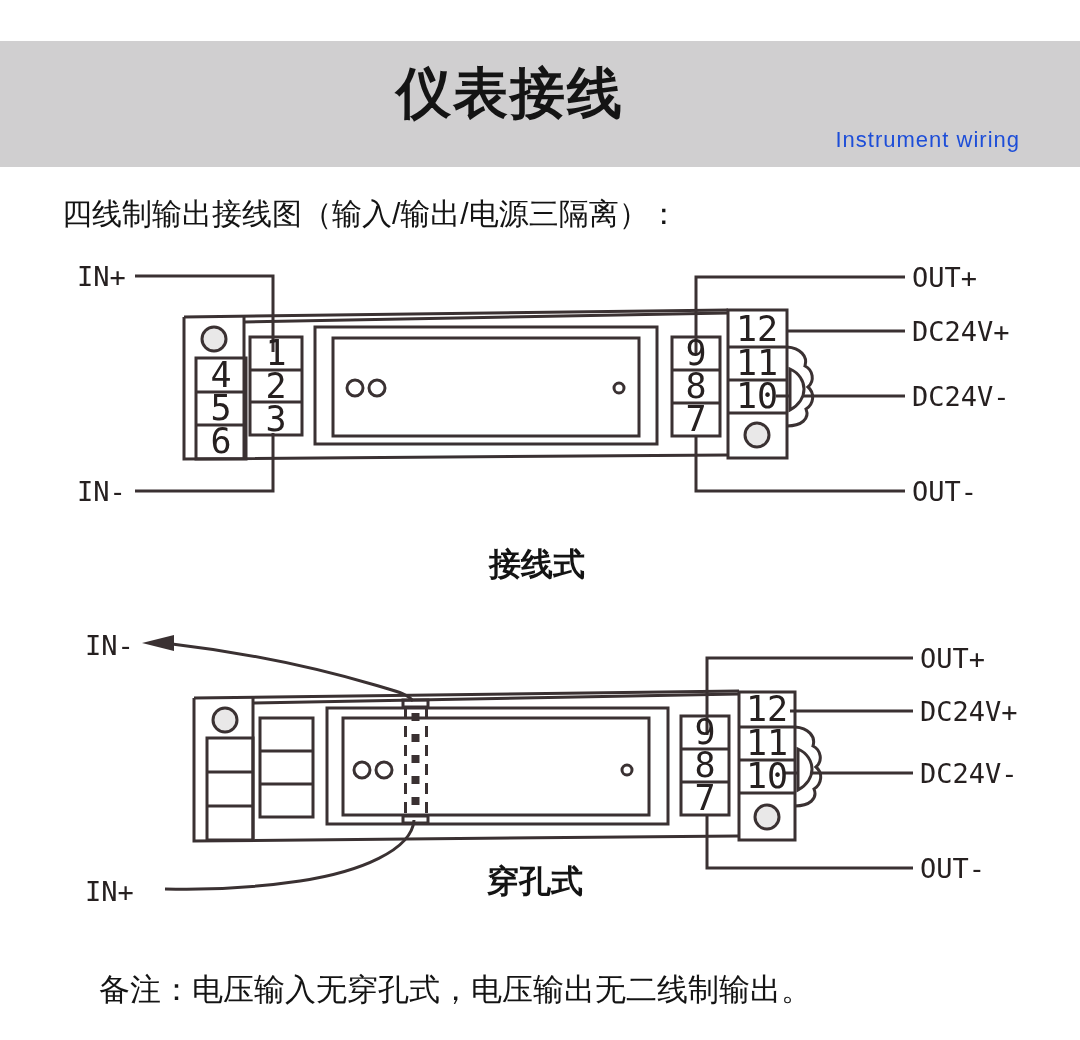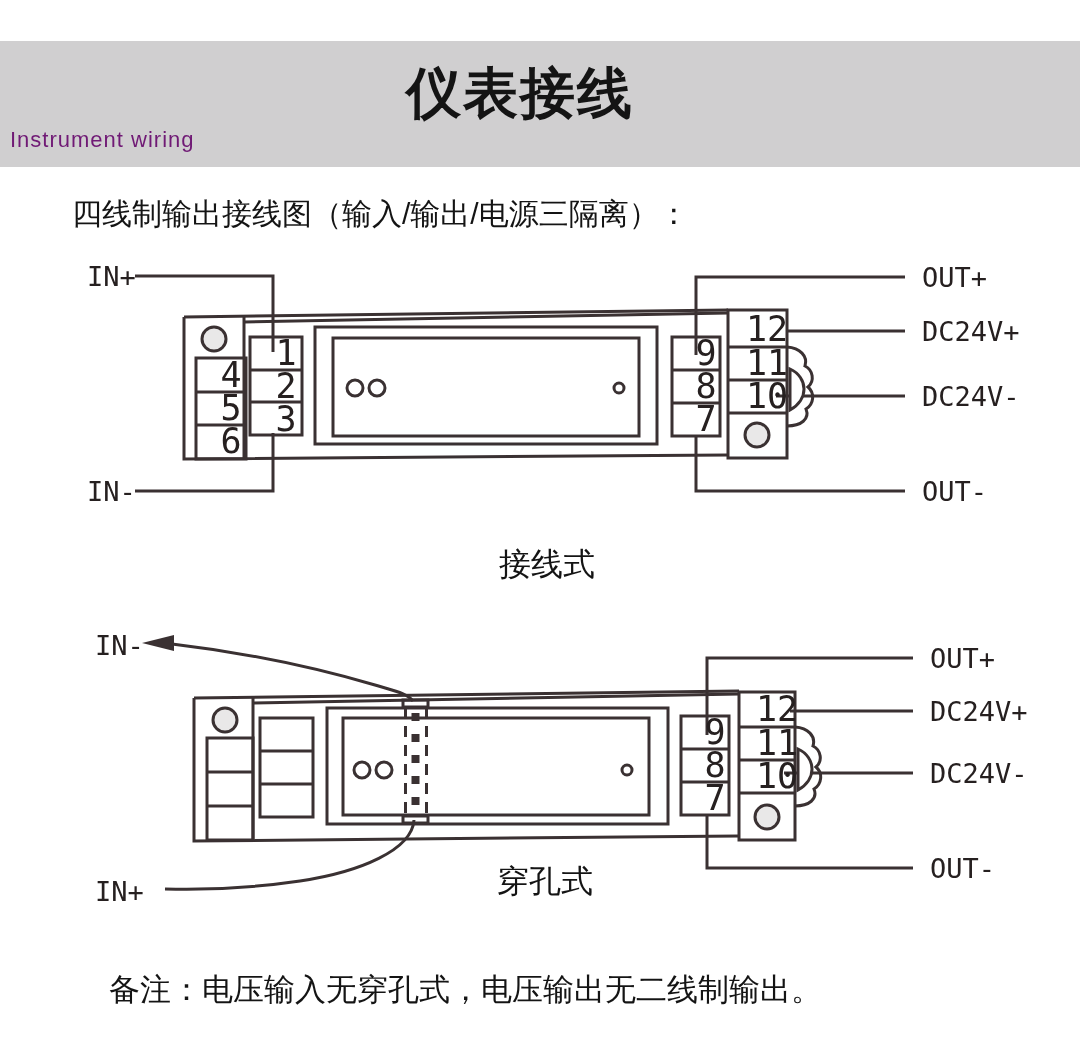--- a/index.html
+++ b/index.html
@@ -1,26 +1,26 @@
 <!DOCTYPE html>
 <html><head>
 <meta charset="utf-8">
 <style>
   html,body{margin:0;padding:0;background:#fff;}
   #page{position:relative;width:1080px;height:1040px;background:#fff;overflow:hidden;
         font-family:"Liberation Sans","DejaVu Sans",sans-serif;}
   #art{position:absolute;left:0;top:0;z-index:1;}
-  .txt{position:absolute;z-index:2;white-space:nowrap;margin-left:10px;}
+  .txt{position:absolute;z-index:2;white-space:nowrap;}
   #band{position:absolute;left:0;top:41px;width:1080px;height:126px;background:#d0cfd0;z-index:0;}
   .title{left:0;top:64px;width:1020px;text-align:center;font-size:55px;font-weight:700;
          letter-spacing:2px;color:#141414;line-height:58px;}
-  .subtitle{left:0;top:128px;width:1020px;text-align:left;font-size:22px;color:#701a75;
+  .subtitle{left:0;top:128px;width:1020px;text-align:right;font-size:22px;color:#1d4ed8;
             letter-spacing:1px;line-height:24px;}
   .section{left:62px;top:196px;font-size:30px;font-weight:500;color:#141414;line-height:36px;}
-  .caption{font-size:32px;font-weight:400;color:#141414;transform:translateX(-50%);line-height:34px;}
+  .caption{font-size:32px;font-weight:700;color:#141414;transform:translateX(-50%);line-height:34px;}
   .note{left:99px;top:972px;font-size:31px;font-weight:500;color:#141414;line-height:36px;text-align:center;}
   .wl{font-family:"DejaVu Sans Mono","Liberation Mono",monospace;font-size:27px;line-height:27px;
       color:#262020;}
   .num{font-family:"DejaVu Sans Mono","Liberation Mono",monospace;font-size:35px;color:#262020;
        transform:translate(-50%,-52%);line-height:35px;}
 </style>
 </head>
 <body>
 
 <div id="page">

